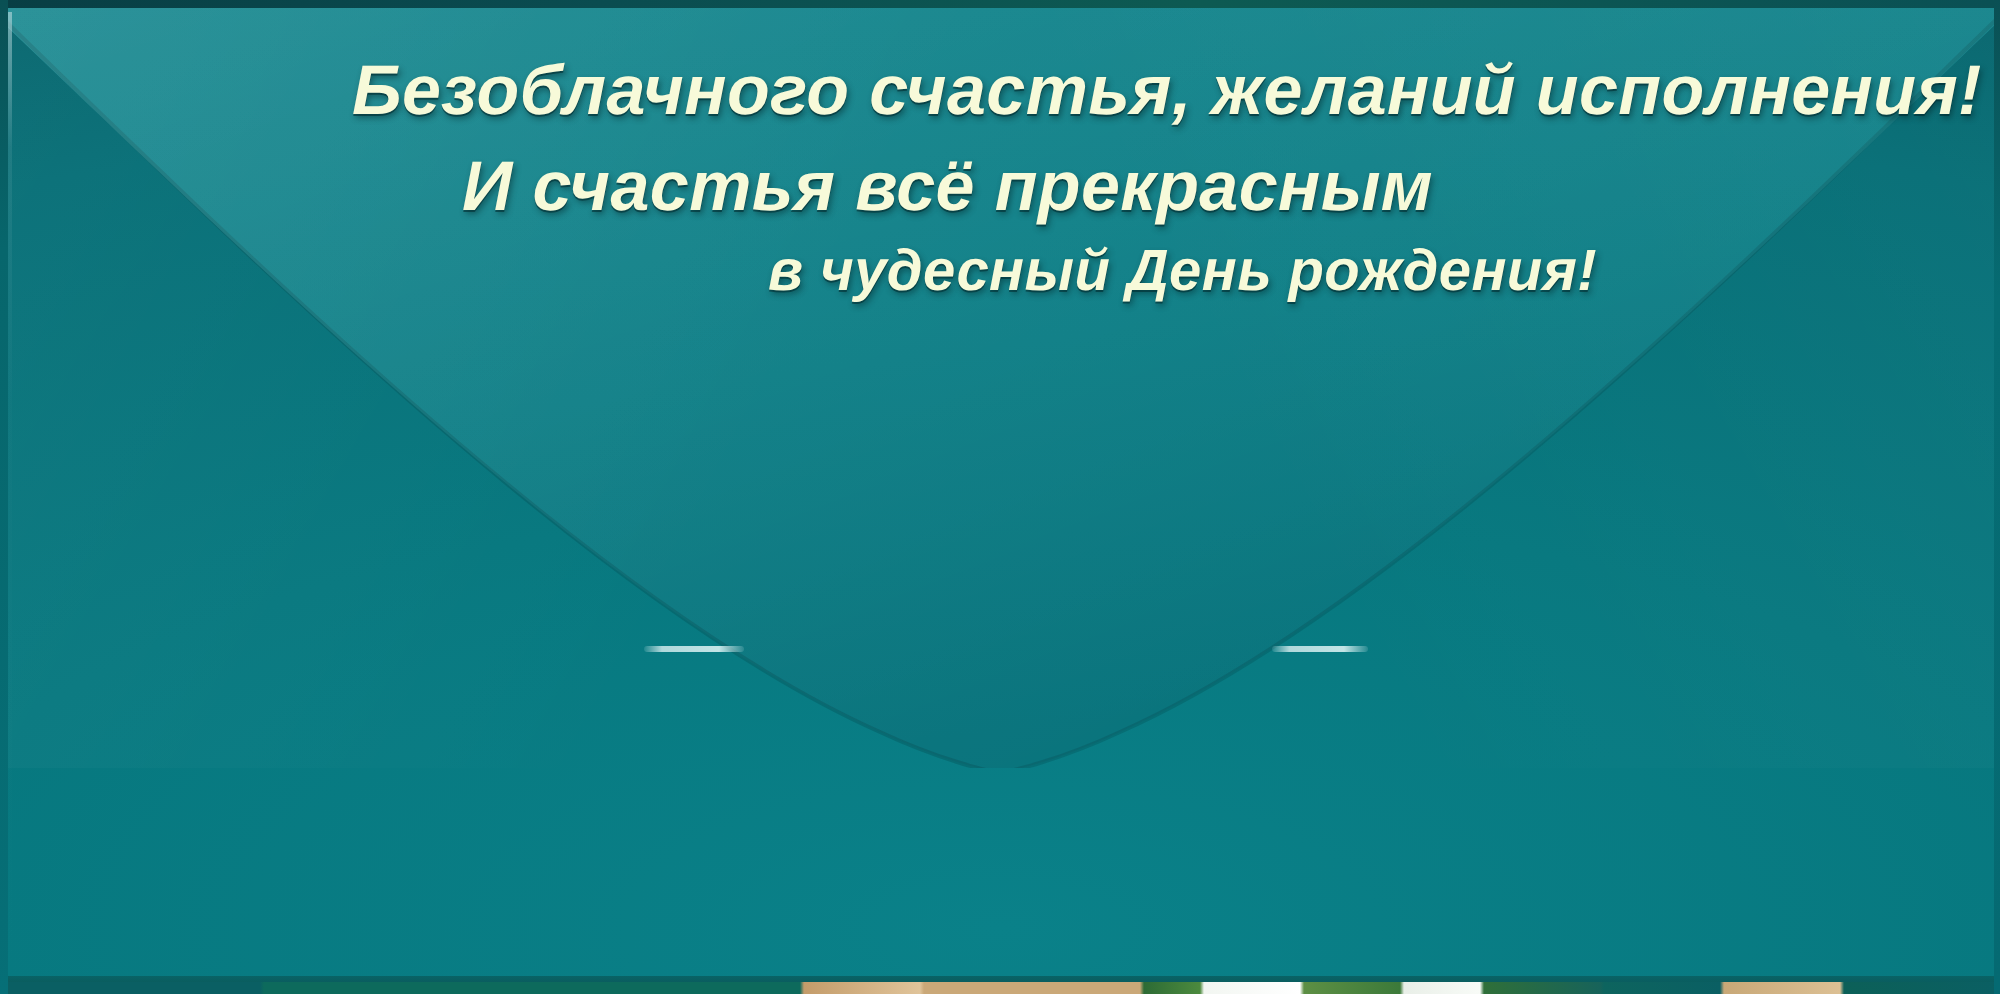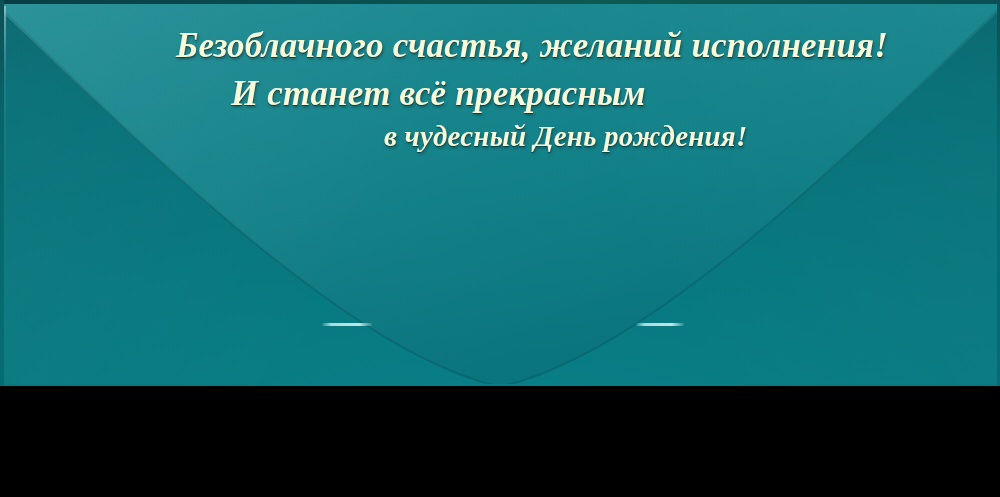--- a/index.html
+++ b/index.html
@@ -4,24 +4,24 @@
 <style>
   html, body {
     margin: 0;
     padding: 0;
     background: #000;
   }
 
   #card {
     position: relative;
     width: 1000px;
-    height: 386px;
+    height: 497px;
     overflow: hidden;
     background: #737373;
-    font-family: Liberation Serif, serif;
+    font-family: Liberation Sans, sans-serif;
   }
 
   
   .photo-strip-top {
     position: absolute;
     left: 0;
     top: 0;
     width: 1000px;
     height: 12px;
     background:
@@ -219,17 +219,17 @@
 
   <div class="seam-tick left"></div>
   <div class="seam-tick right"></div>
 
   <div class="edge-left-dark"></div>
   <div class="edge-left-light"></div>
   <div class="edge-right-dark"></div>
 
   <div class="greeting">
     <div class="greeting-line line-1">Безоблачного счастья, желаний исполнения!</div>
-    <div class="greeting-line line-2">И станет всё прекрасным</div>
+    <div class="greeting-line line-2">И счастья всё прекрасным</div>
     <div class="greeting-line line-3">в чудесный День рождения!</div>
   </div>
 
 </div>
 
 </body></html>

